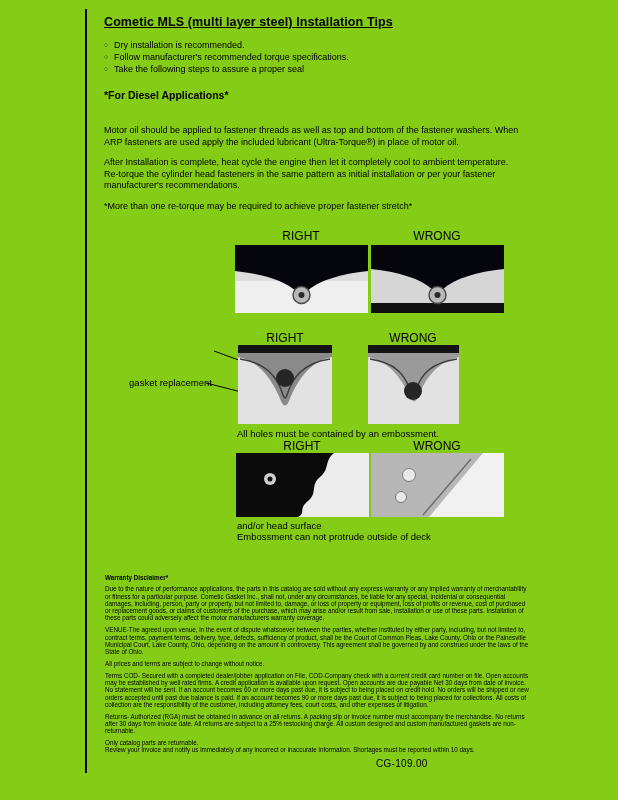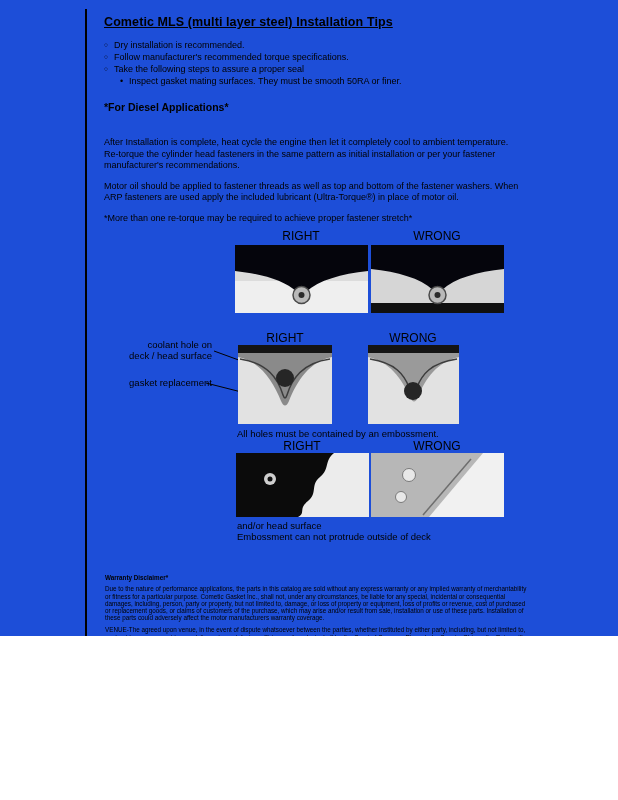--- a/index.html
+++ b/index.html
@@ -1,20 +1,20 @@
 <!DOCTYPE html>
 <html><head>
 <meta charset="utf-8">
 <style>
   html,body{margin:0;padding:0}
   body{
     width:618px;height:800px;background:#ffffff;color:#000;
     font-family:"Liberation Sans", sans-serif;
   }
-  .page{position:relative;width:618px;height:636px;background:#1d4ed8;overflow:hidden}
+  .page{position:relative;width:618px;height:800px;background:#84cc16;overflow:hidden}
   .left-rule{position:absolute;left:85px;top:9px;width:2px;height:764px;background:#000}
 
   
   .intro{position:absolute;left:104px;top:15px;width:452px}
   .title{font-size:12.5px;font-weight:bold;text-decoration:underline;margin:0 0 10px 0;letter-spacing:.1px}
   .bullets{list-style:none;margin:0;padding:0;font-size:9px;line-height:12px}
   .bullets li{position:relative;padding-left:10px}
   .bullets li.lvl1::before{content:"○";position:absolute;left:0;top:0;font-size:6.5px;line-height:12px}
   .bullets li.lvl2{margin-left:15px}
   .bullets li.lvl2::before{content:"•";position:absolute;left:1px;top:0;font-size:9px;line-height:12px}
@@ -43,25 +43,24 @@
 
 <div class="page">
   <div class="left-rule"></div>
 
   <div class="intro">
     <h1 class="title">Cometic MLS (multi layer steel) Installation Tips</h1>
     <ul class="bullets">
       <li class="lvl1">Dry installation is recommended.</li>
       <li class="lvl1">Follow manufacturer's recommended torque specifications.</li>
       <li class="lvl1">Take the following steps to assure a proper seal</li>
-      <li class="lvl2">Inspect gasket mating surfaces.  They must be smooth 50RA or finer.</li>
     </ul>
     <h2 class="diesel-heading">*For Diesel Applications*</h2>
+    <p class="para">Motor oil should be applied to fastener threads as well as top and bottom of the fastener washers. When ARP fasteners are used apply the included lubricant (Ultra-Torque®) in place of motor oil.</p>
     <p class="para">After Installation is complete, heat cycle the engine then let it completely cool to ambient temperature. Re-torque the cylinder head fasteners in the same pattern as initial installation or per your fastener manufacturer's recommendations.</p>
-    <p class="para">Motor oil should be applied to fastener threads as well as top and bottom of the fastener washers. When ARP fasteners are used apply the included lubricant (Ultra-Torque®) in place of motor oil.</p>
     <p class="note">*More than one re-torque may be required to achieve proper fastener stretch*</p>
   </div>
 
   <div class="figures">
 
     <div class="fig-label" style="left:301px;top:229px">RIGHT</div>
     <div class="fig-label" style="left:437px;top:229px">WRONG</div>
 
     <svg class="photo" style="left:235px;top:245px" width="133" height="68" viewBox="0 0 133 68">
       <rect width="133" height="68" fill="#dcdcdc"></rect>
@@ -74,24 +73,20 @@
       <rect width="133" height="68" fill="#d6d6d6"></rect>
       <path d="M0,0 H133 V24 C106,27 84,33 71,45 Q66.5,49.5 62,45 C49,33 27,27 0,24 Z" fill="#05050c"></path>
       <rect y="58" width="133" height="10" fill="#101010"></rect>
       <circle cx="66.5" cy="50" r="8.5" fill="#b9b9b9" stroke="#4a4a4a" stroke-width="1.5"></circle>
       <circle cx="66.5" cy="50" r="3" fill="#2b2b2b"></circle>
     </svg>
 
     <div class="fig-label" style="left:285px;top:331px">RIGHT</div>
     <div class="fig-label" style="left:413px;top:331px">WRONG</div>
 
-    <div class="callout" style="left:98px;top:339px;width:114px">
-      <div>coolant hole on</div>
-      <div>deck / head surface</div>
-    </div>
     <div class="callout" style="left:98px;top:377px;width:114px">
       <div>gasket replacement</div>
     </div>
     <svg class="callout-lines" width="618" height="560" viewBox="0 0 618 560">
       <line x1="214" y1="351" x2="277" y2="374" stroke="#000" stroke-width="1"></line>
       <line x1="206" y1="383" x2="261" y2="397" stroke="#000" stroke-width="1"></line>
     </svg>
 
     <svg class="photo" style="left:238px;top:345px" width="94" height="79" viewBox="0 0 94 79">
       <rect width="94" height="79" fill="#e2e2e2"></rect>

